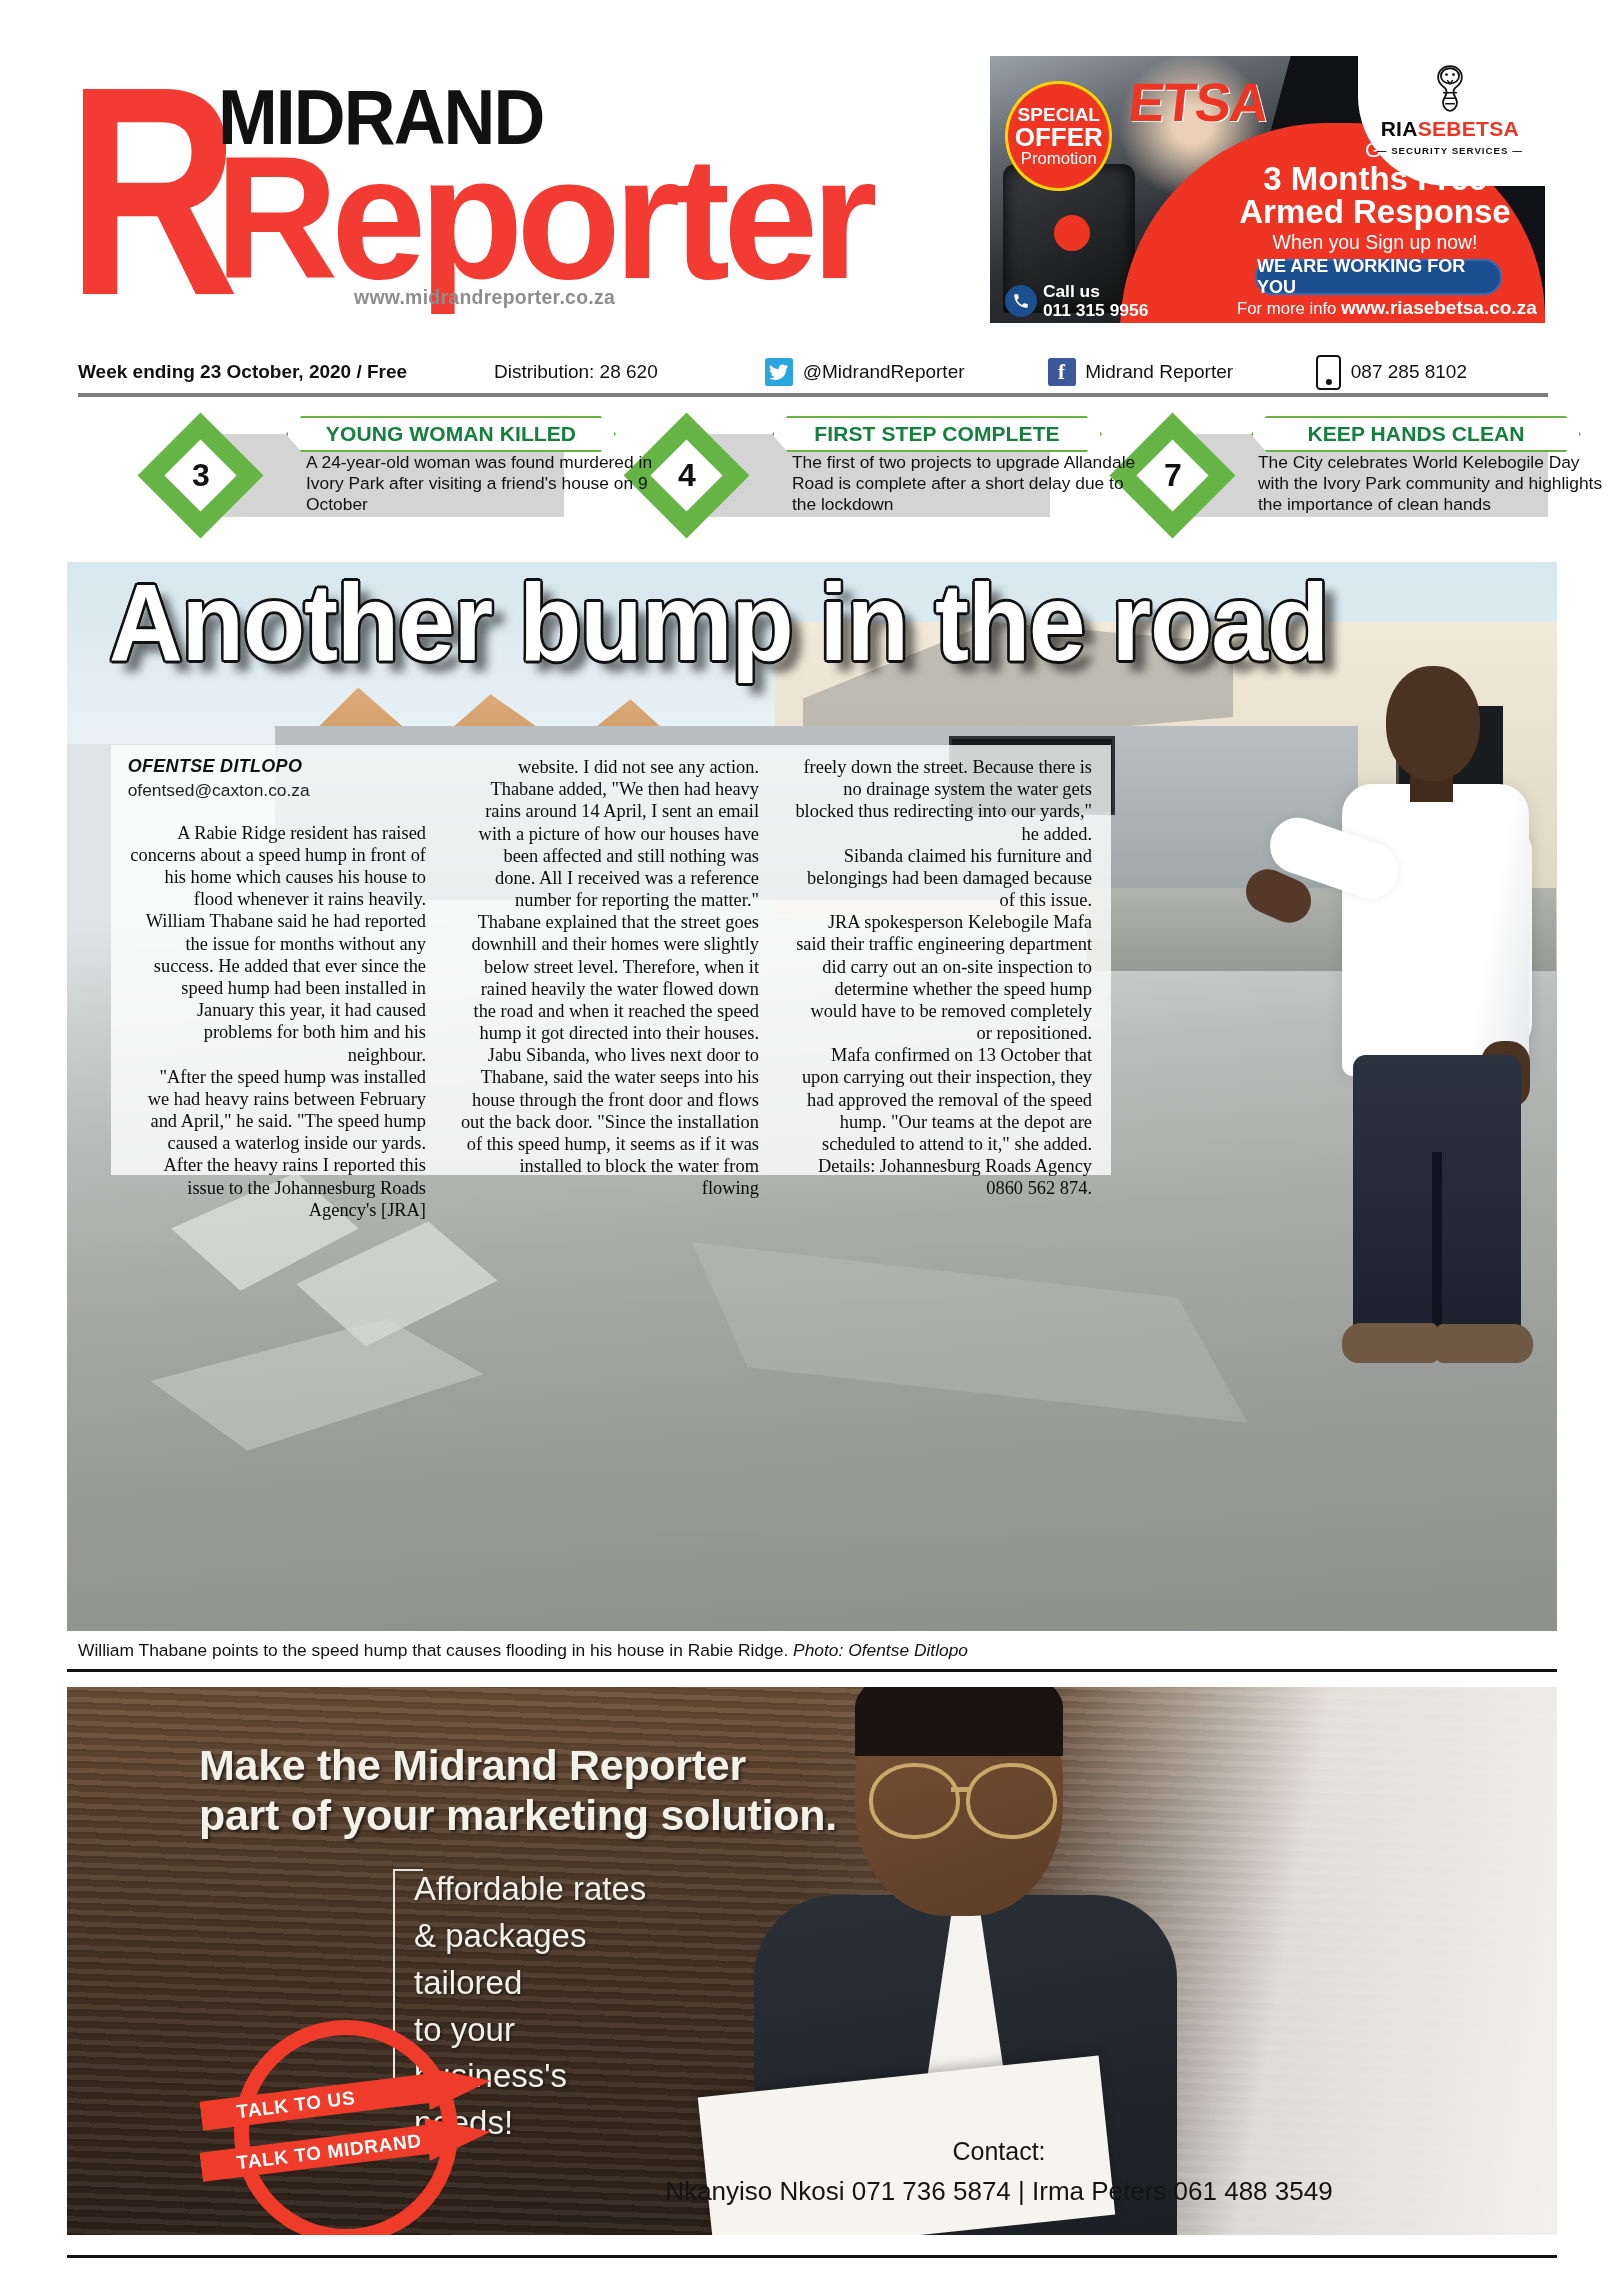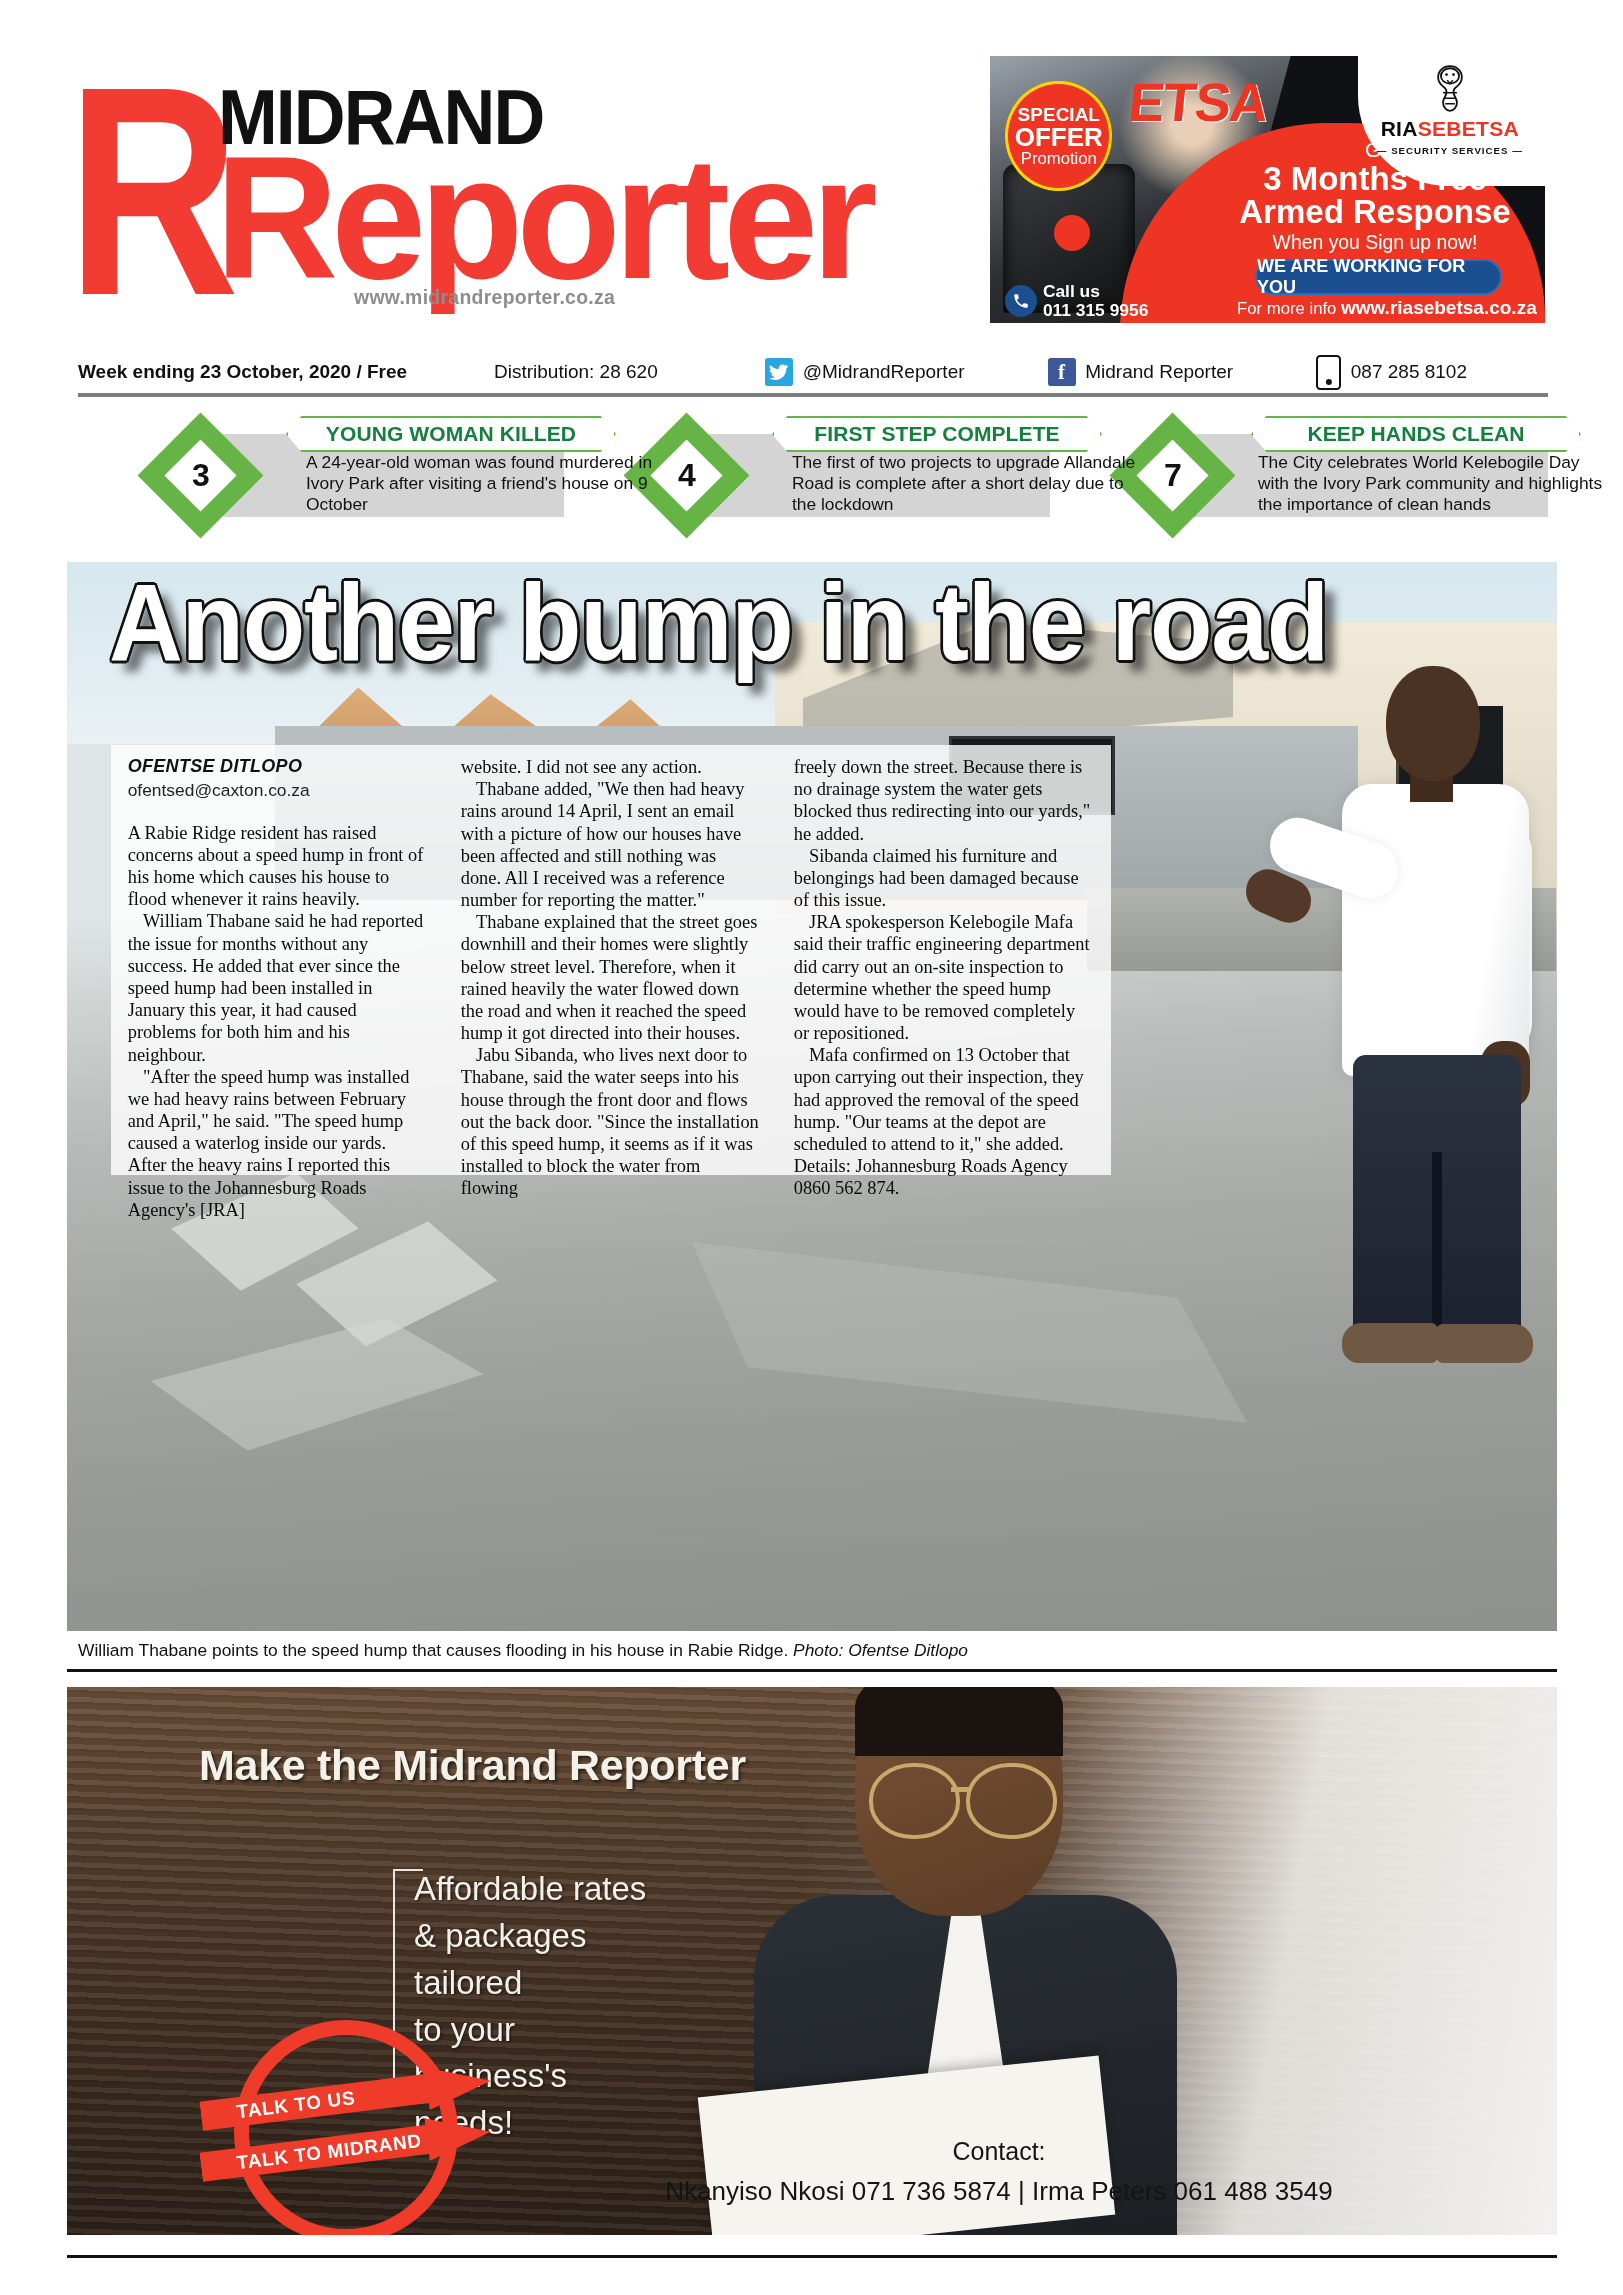--- a/index.html
+++ b/index.html
@@ -223,21 +223,21 @@
   .article{
     position:absolute;left:44px;top:183px;width:1000px;height:430px;
     background:rgba(255,255,255,.80);
     display:flex;gap:0;padding:11px 0 0 0;box-sizing:border-box;
   }
   .col{width:333px;box-sizing:border-box;padding:0 18px 0 16.7px;}
   .byline{font-weight:bold;font-style:italic;font-size:18px;color:#111;letter-spacing:0.3px;}
   .byemail{font-size:17.4px;color:#222;margin-top:2.8px;}
   .bodytxt{
     font-family:"Liberation Serif", serif;font-size:18.4px;line-height:1.205;color:#0b0b0b;
-    text-align:left;
+    text-align:right;
   }
   .bodytxt p{margin:0;}
   .bodytxt p.ind{text-indent:15.3px;}
   .col1 .bodytxt{margin-top:21px;}
 
   .caption{
     position:absolute;left:78px;top:1640px;width:1388px;
     font-size:17.4px;color:#111;
   }
   .caption i{font-style:italic;text-align:right;}
@@ -495,20 +495,21 @@
       <div class="m-shirt"></div>
       <div class="m-head"></div>
       <div class="m-hair"></div>
       <div class="m-glassL"></div>
       <div class="m-glassR"></div>
       <div class="m-bridge"></div>
       <div class="m-papers"></div>
     </div>
 
     <div class="ad-h1">Make the Midrand Reporter</div>
+    <div class="ad-h2">part of your marketing solution.</div>
 
     <div class="ad-bracket"></div>
     <div class="ad-list">
       <div>Affordable rates</div>
       <div>&amp; packages</div>
       <div>tailored</div>
       <div>to your</div>
       <div>business's</div>
       <div>needs!</div>
     </div>

